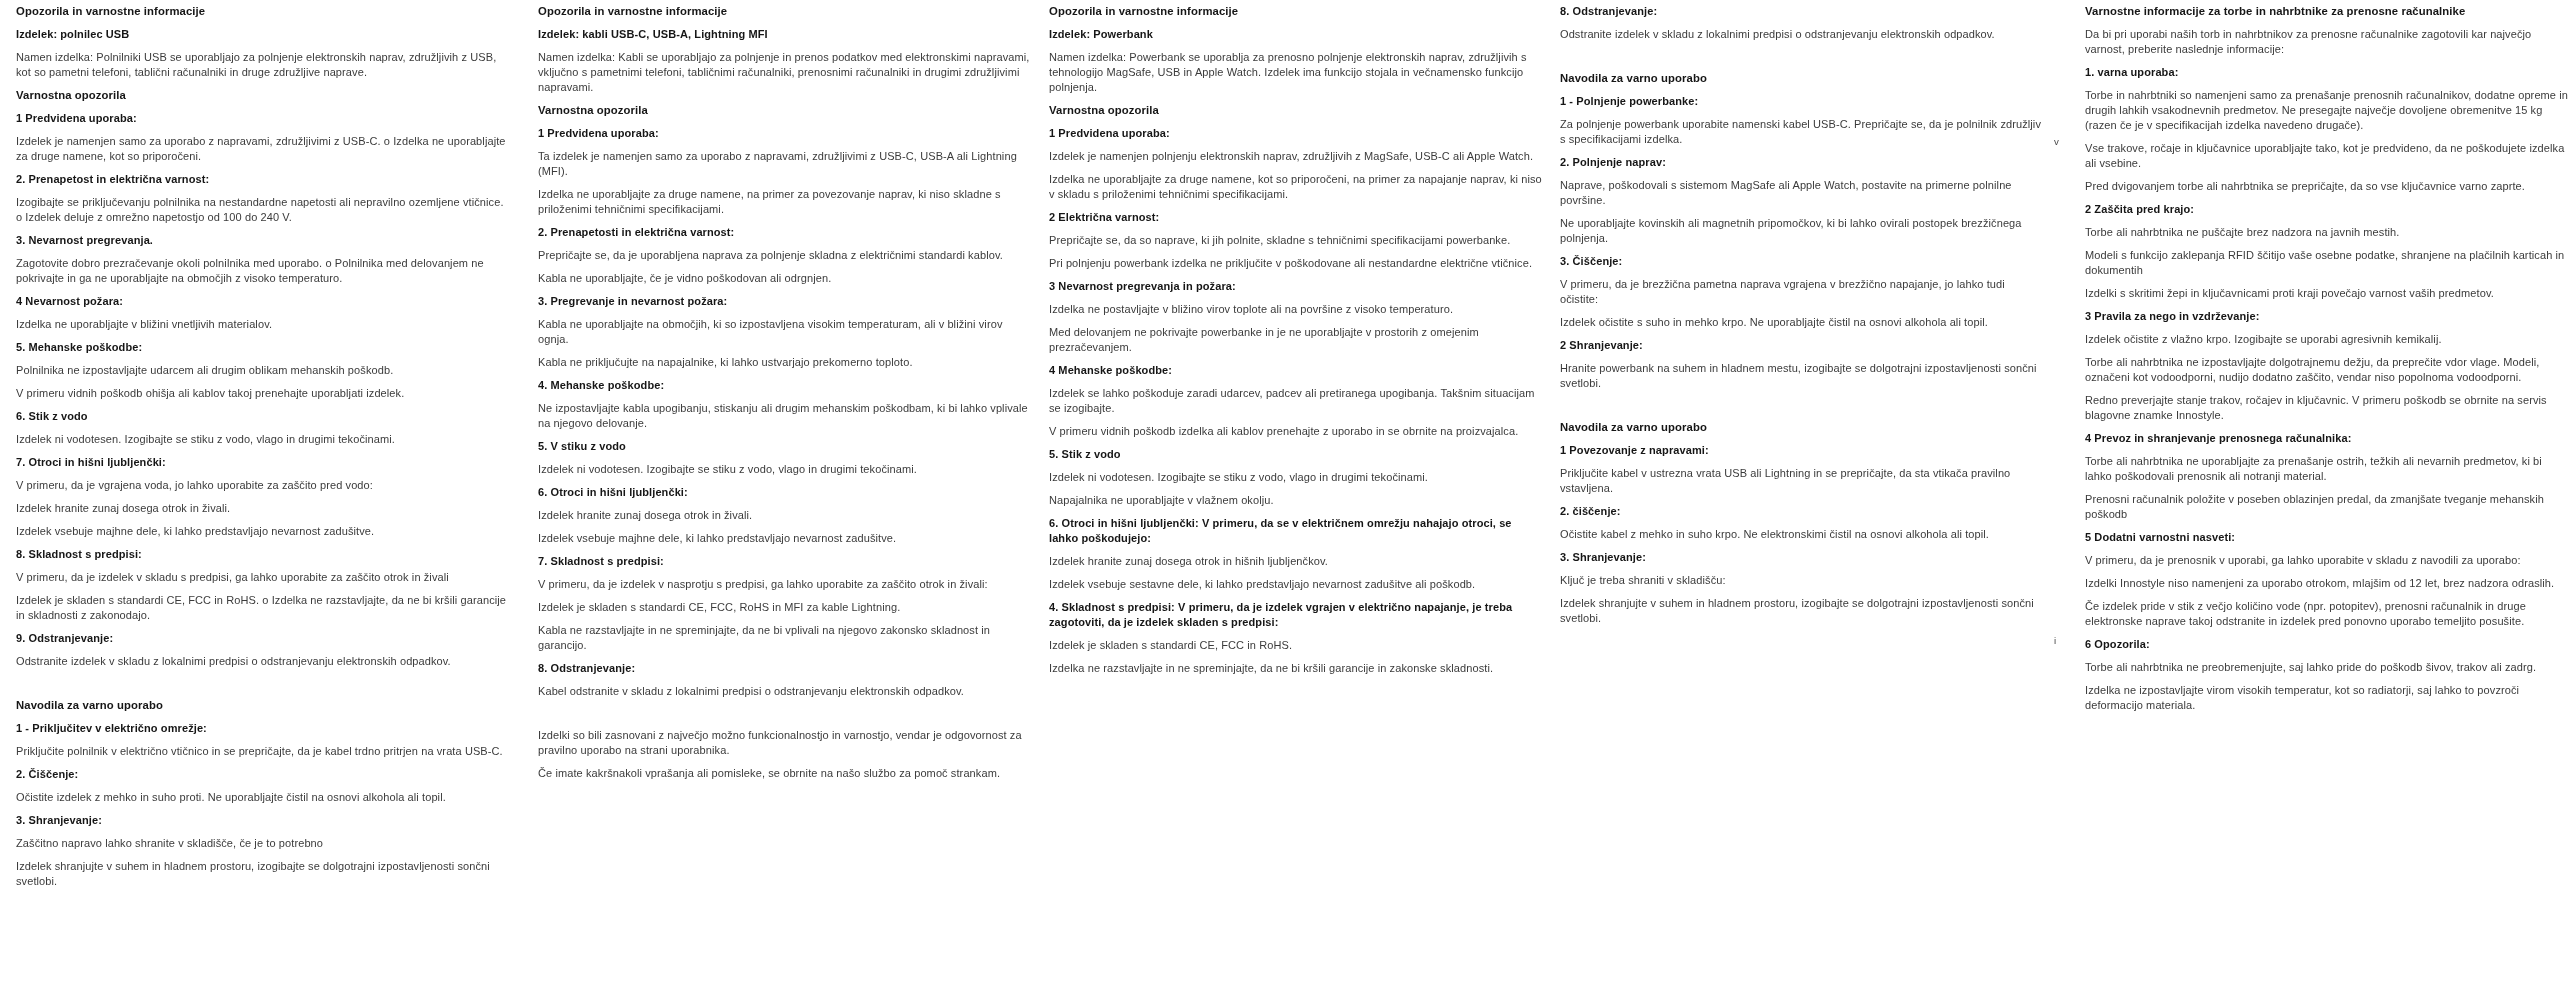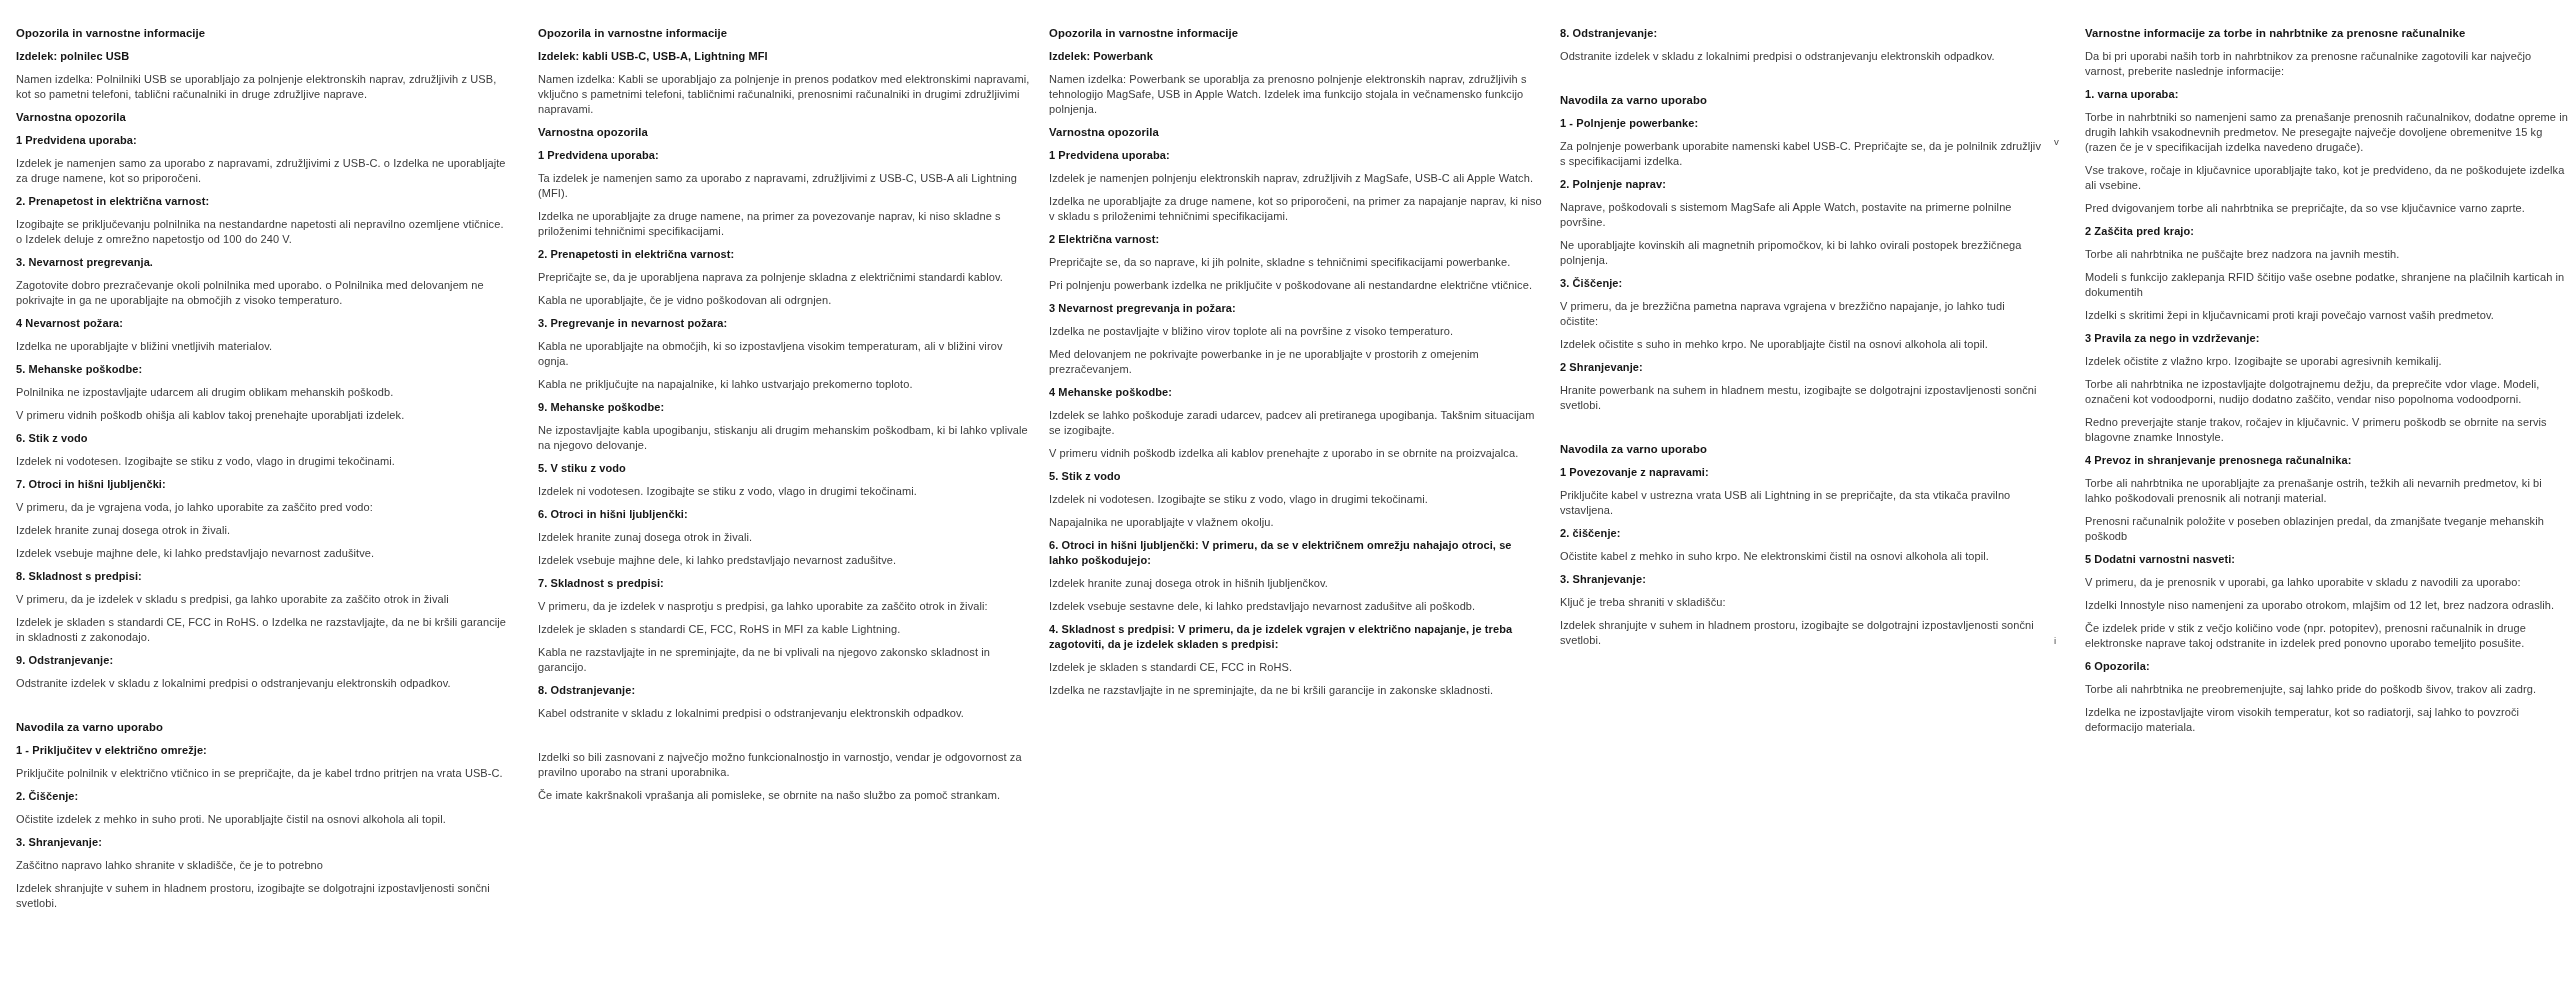--- a/index.html
+++ b/index.html
@@ -12,21 +12,21 @@
     font-family: "Liberation Sans", "DejaVu Sans", sans-serif;
   }
   main {
     position: relative;
     width: 2576px;
     height: 1006px;
     background: #ffffff;
   }
   .column {
     position: absolute;
-    top: 26px;
+    top: 4px;
   }
   .blk {
     margin: 0 0 8px 0;
     font-size: 11px;
     line-height: 15px;
     letter-spacing: 0.1px;
     color: #3b3b3b;
     font-weight: 400;
   }
   .h1 {
@@ -97,21 +97,21 @@
       <div class="blk h1">Varnostna opozorila</div>
       <div class="blk h2">1 Predvidena uporaba:</div>
       <div class="blk p">Ta izdelek je namenjen samo za uporabo z napravami, združljivimi z USB-C, USB-A ali Lightning (MFI).</div>
       <div class="blk p">Izdelka ne uporabljajte za druge namene, na primer za povezovanje naprav, ki niso skladne s priloženimi tehničnimi specifikacijami.</div>
       <div class="blk h2">2. Prenapetosti in električna varnost:</div>
       <div class="blk p">Prepričajte se, da je uporabljena naprava za polnjenje skladna z električnimi standardi kablov.</div>
       <div class="blk p">Kabla ne uporabljajte, če je vidno poškodovan ali odrgnjen.</div>
       <div class="blk h2">3. Pregrevanje in nevarnost požara:</div>
       <div class="blk p">Kabla ne uporabljajte na območjih, ki so izpostavljena visokim temperaturam, ali v bližini virov ognja.</div>
       <div class="blk p">Kabla ne priključujte na napajalnike, ki lahko ustvarjajo prekomerno toploto.</div>
-      <div class="blk h2">9. Mehanske poškodbe:</div>
+      <div class="blk h2">4. Mehanske poškodbe:</div>
       <div class="blk p">Ne izpostavljajte kabla upogibanju, stiskanju ali drugim mehanskim poškodbam, ki bi lahko vplivale na njegovo delovanje.</div>
       <div class="blk h2">5. V stiku z vodo</div>
       <div class="blk p">Izdelek ni vodotesen. Izogibajte se stiku z vodo, vlago in drugimi tekočinami.</div>
       <div class="blk h2">6. Otroci in hišni ljubljenčki:</div>
       <div class="blk p">Izdelek hranite zunaj dosega otrok in živali.</div>
       <div class="blk p">Izdelek vsebuje majhne dele, ki lahko predstavljajo nevarnost zadušitve.</div>
       <div class="blk h2">7. Skladnost s predpisi:</div>
       <div class="blk p">V primeru, da je izdelek v nasprotju s predpisi, ga lahko uporabite za zaščito otrok in živali:</div>
       <div class="blk p">Izdelek je skladen s standardi CE, FCC, RoHS in MFI za kable Lightning.</div>
       <div class="blk p">Kabla ne razstavljajte in ne spreminjajte, da ne bi vplivali na njegovo zakonsko skladnost in garancijo.</div>

